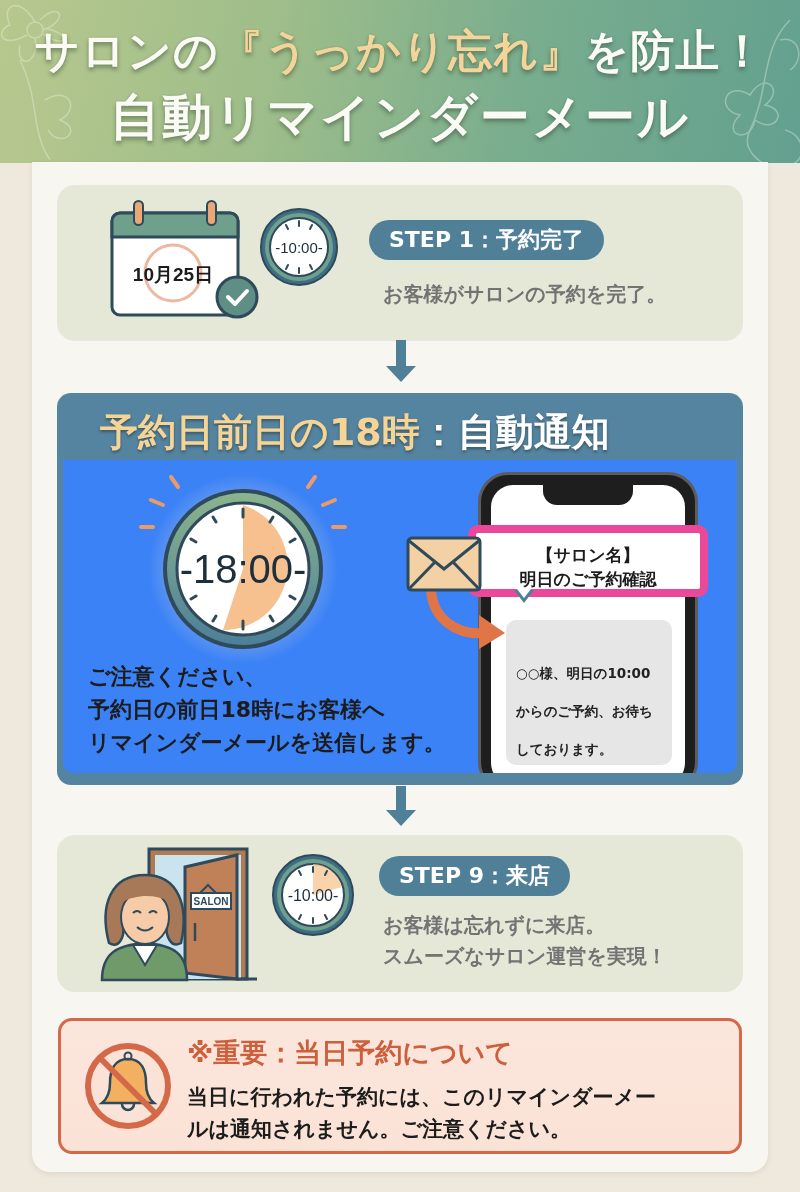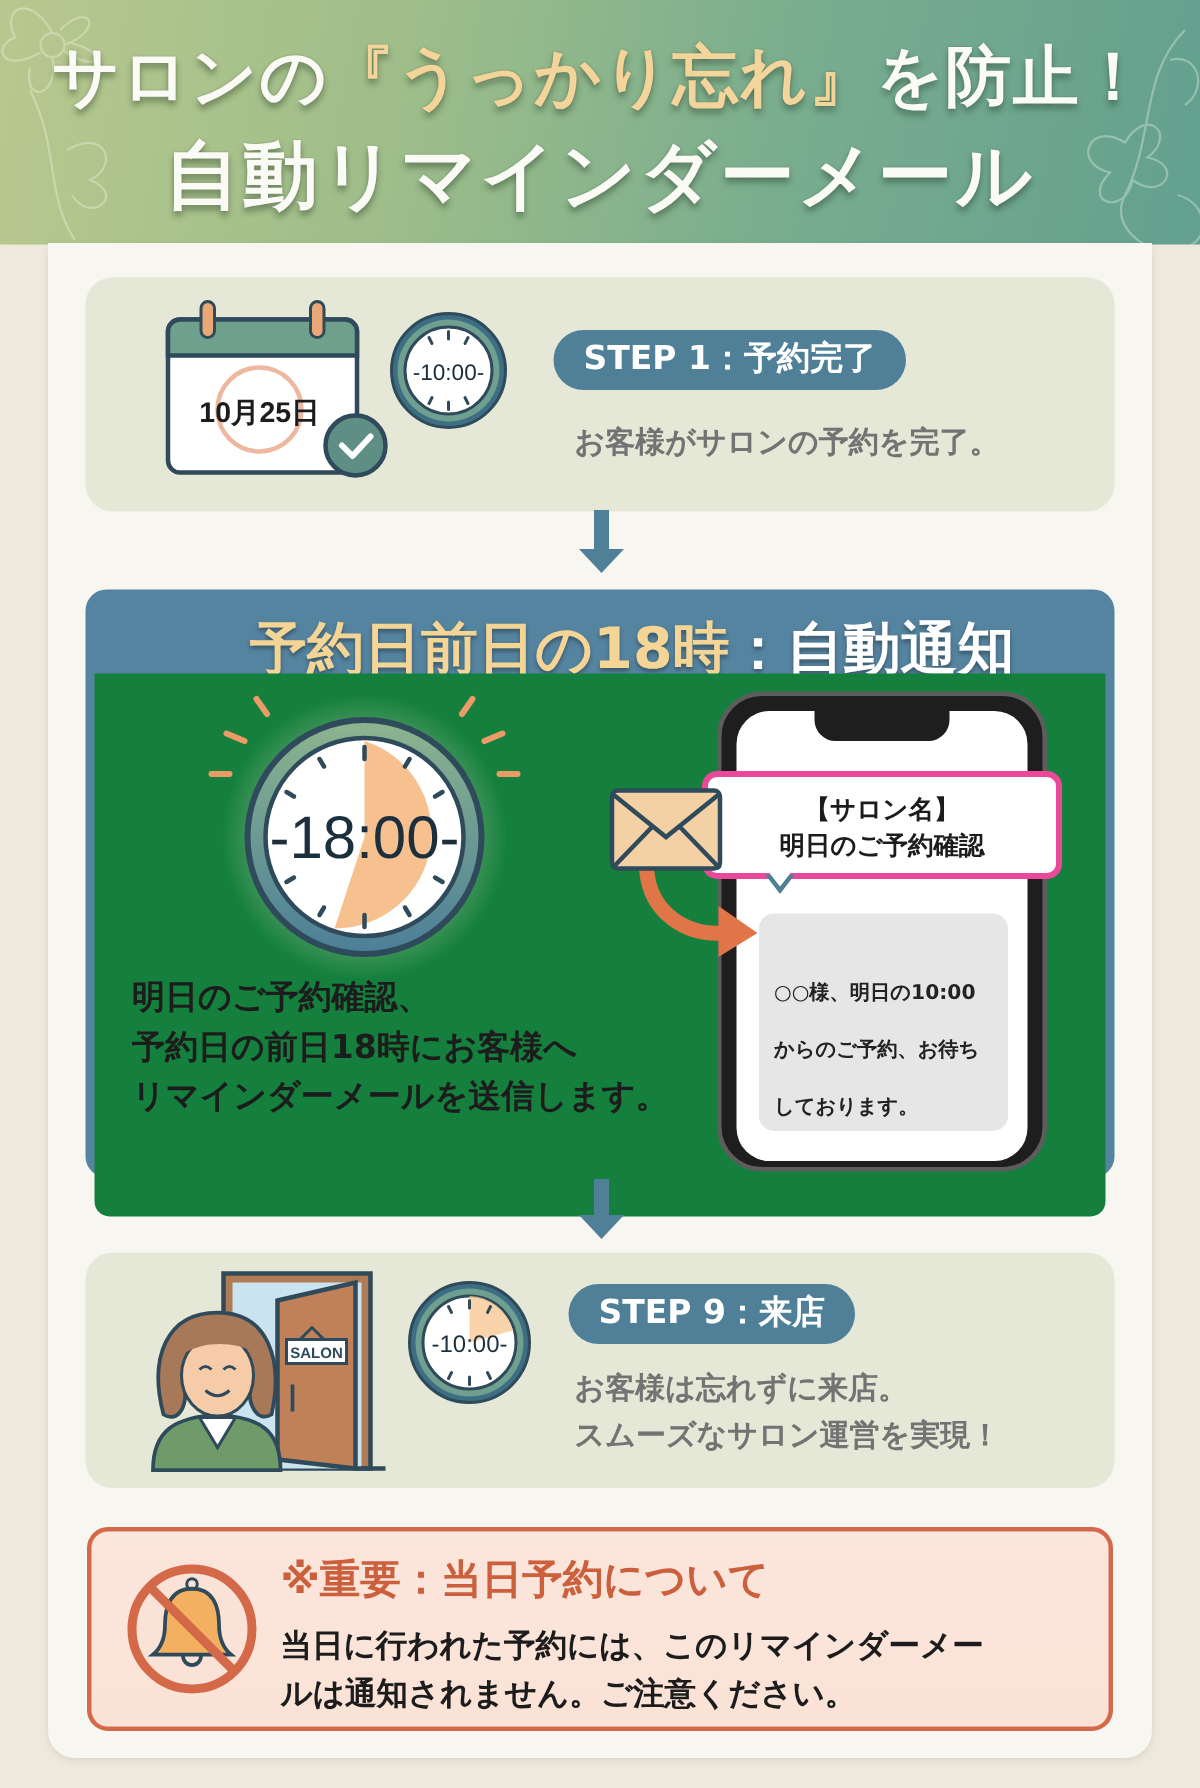--- a/index.html
+++ b/index.html
@@ -55,50 +55,50 @@
     position: absolute; left: 0; width: 0; height: 0;
     border-left: 15px solid transparent; border-right: 15px solid transparent;
     border-top: 16px solid #4f8098;
   }
 
   .auto-panel {
     position: absolute; left: 57px; top: 393px; width: 686px; height: 392px;
     background: #5584a0; border-radius: 14px;
   }
   .auto-title {
-    position: absolute; left: 0; top: 4px; width: 686px; text-align: center;
+    position: absolute; left: 0; top: 4px; width: 550px; text-align: center;
     font-size: 38px; font-weight: bold; line-height: 70px; white-space: nowrap;
     text-shadow: 0 2px 3px rgba(0,0,0,0.35);
     padding-left: 43px;
   }
   .auto-title .gold { color: #f4d595; }
   .auto-title .white { color: #ffffff; }
   .auto-inner {
-    position: absolute; left: 6px; top: 56px; width: 674px; height: 362px;
-    background: #15803d; border-radius: 0 0 10px 10px; overflow: hidden;
+    position: absolute; left: 6px; top: 67px; width: 674px; height: 313px;
+    background: #3b82f6; border-radius: 0 0 10px 10px; overflow: hidden;
   }
   .auto-desc {
     position: absolute; left: 25px; top: 200px; font-size: 22px; font-weight: bold; line-height: 33px;
     white-space: nowrap; color: #1c1c1c;
   }
   .phone {
     position: absolute; left: 415px; top: 12px; width: 220px; height: 320px;
     background: #1e1e1e; border-radius: 30px; border: 3px solid #5d5d5d;
   }
   .phone .screen {
     position: absolute; left: 10px; top: 10px; width: 194px; height: 300px;
     background: #ffffff; border-radius: 22px;
   }
   .phone .notch {
     position: absolute; left: 62px; top: 8px; width: 90px; height: 22px;
     background: #1e1e1e; border-radius: 0 0 14px 14px;
   }
   .bubble {
     position: absolute; left: 405px; top: 65px; width: 240px; height: 72px;
-    background: #ffffff; border: 4px solid #ec4899; border-radius: 10px;
+    background: #ffffff; border: 8px solid #ec4899; border-radius: 10px;
     text-align: center; font-weight: bold; font-size: 17px; line-height: 24px; padding-top: 10px;
     color: #1c1c1c;
   }
   .bubble .tail {
     position: absolute; left: 38px; bottom: -14px; width: 0; height: 0;
     border-left: 10px solid transparent; border-right: 10px solid transparent;
     border-top: 13px solid #4f8098;
   }
   .bubble .tail-in {
     position: absolute; left: 41px; bottom: -9px; width: 0; height: 0;
@@ -226,21 +226,21 @@
         <line x1="172" y1="74" x2="167" y2="77"></line>
           <line x1="68" y1="74" x2="73" y2="77"></line>
         <line x1="172" y1="134" x2="167" y2="131"></line>
           <line x1="68" y1="134" x2="73" y2="131"></line>
         <line x1="150" y1="156" x2="147" y2="151"></line>
           <line x1="90" y1="156" x2="93" y2="151"></line>
       </g>
       <text x="120" y="118" text-anchor="middle" font-family="Liberation Sans, sans-serif" font-size="40" fill="#1c2f3c">-18:00-</text>
     </svg>
     <div class="auto-desc">
-      <div>明日のご予約確認、</div>
+      <div>ご注意ください、</div>
       <div>予約日の前日18時にお客様へ</div>
       <div>リマインダーメールを送信します。</div>
     </div>
 
     <div class="phone">
       <div class="screen"></div>
       <div class="notch"></div>
     </div>
 
     <svg style="position:absolute;left:360px;top:125px" width="90" height="70" viewBox="0 0 90 70">

